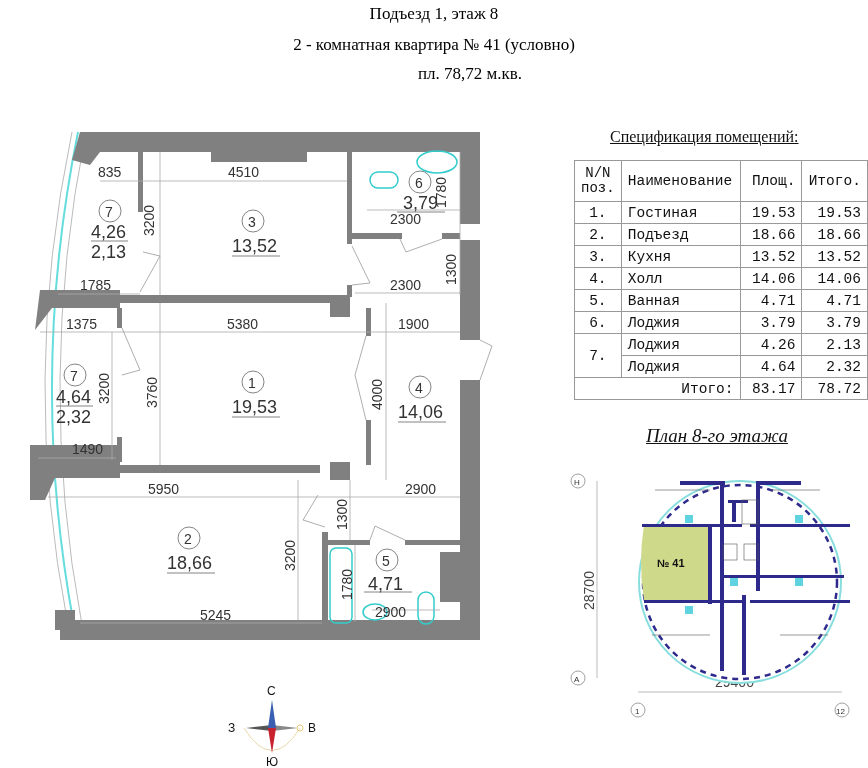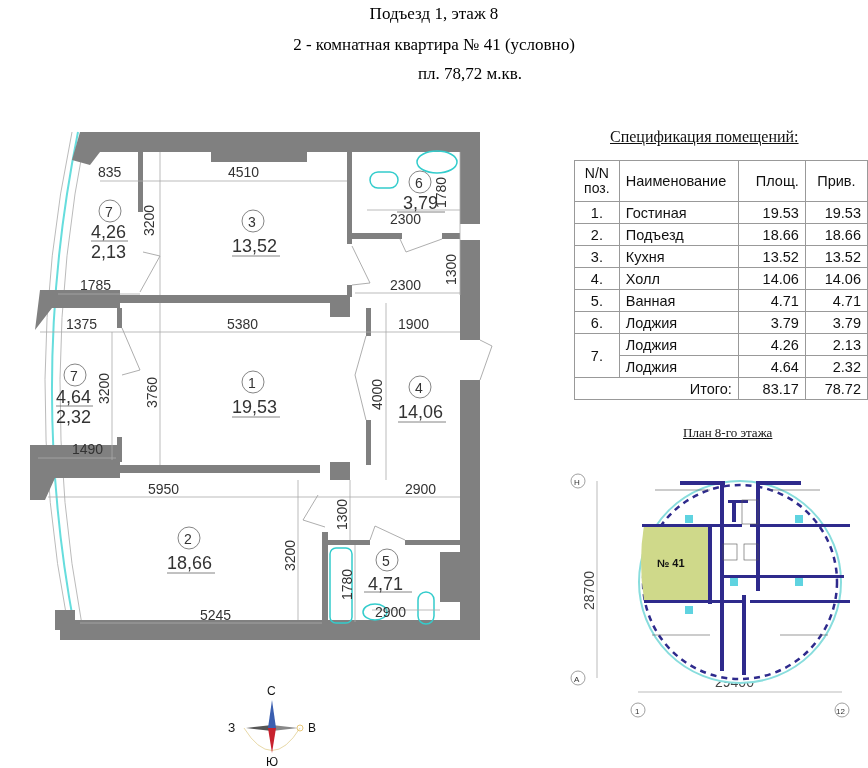--- a/index.html
+++ b/index.html
@@ -1,29 +1,29 @@
 <!DOCTYPE html>
 <html><head>
 <meta charset="utf-8">
 <style>
   html, body { margin:0; padding:0; background:#ffffff; }
   body { width:868px; height:768px; position:relative; overflow:hidden; font-family:"Liberation Serif", serif; color:#111; }
   .hdr { position:absolute; left:0; width:868px; text-align:center; font-family:"Liberation Serif", serif; font-size:17px; color:#000000; }
   .plan { position:absolute; left:0; top:0; width:560px; height:743px; }
   .plan svg text { font-family:"Liberation Sans", sans-serif; fill:#333; }
   .spec-title { position:absolute; left:610px; top:128px; font-size:16px; text-decoration:underline; font-family:"Liberation Serif", serif; }
-  table.spec { position:absolute; left:574px; top:160px; border-collapse:collapse; font-family:Liberation Sans, sans-serif; font-size:14.5px; }
+  table.spec { position:absolute; left:574px; top:160px; border-collapse:collapse; font-family:Liberation Mono, monospace; font-size:14.5px; }
   table.spec td { border:1px solid #999; padding:0 6px; height:21px; }
   table.spec td.num { text-align:center; width:34px; }
   table.spec td.name { width:108px; }
   table.spec td.val { text-align:right; width:58px; }
   table.spec td.val2 { text-align:right; width:53px; }
   table.spec tr.head td { height:40px; }
   table.spec td.hnum { text-align:center; line-height:15px; font-size:14px; }
-  .minimap-title { position:absolute; left:683px; top:425px; font-size:13px; text-decoration:underline; font-family:"Liberation Serif", serif; }
+  .minimap-title { position:absolute; left:646px; top:425px; font-size:19px; text-decoration:underline; font-family:"Liberation Serif", serif;font-style:italic; }
   .minimap { position:absolute; left:560px; top:460px; width:308px; height:308px; }
   .minimap svg text { font-family:"Liberation Sans", sans-serif; }
   .compass { position:absolute; left:220px; top:678px; width:120px; height:90px; }
 </style>
 </head>
 <body>
 
 <div class="hdr" style="top:4px;">Подъезд 1, этаж 8</div>
 <div class="hdr" style="top:35px;">2 - комнатная квартира № 41 (условно)</div>
 <div class="hdr" style="top:64px;padding-left:36px;">пл. 78,72 м.кв.</div>
@@ -174,21 +174,21 @@
 </svg>
 </div>
 
 <div class="spec-title">Спецификация помещений:</div>
 <table class="spec">
   <tbody>
       <tr class="head">
     <td class="hnum"><span>N/N</span><br><span>поз.</span></td>
     <td class="name">Наименование</td>
     <td class="val" style="text-align:right">Площ.</td>
-    <td class="val2" style="text-align:center">Прив.</td>
+    <td class="val2" style="text-align:center">Итого.</td>
   </tr>
   <tr>
     <td class="num">1.</td>
         <td class="name">Гостиная</td>
         <td class="val">19.53</td>
         <td class="val2">19.53</td>
   </tr>
   <tr>
     <td class="num">2.</td>
         <td class="name">Подъезд</td>

